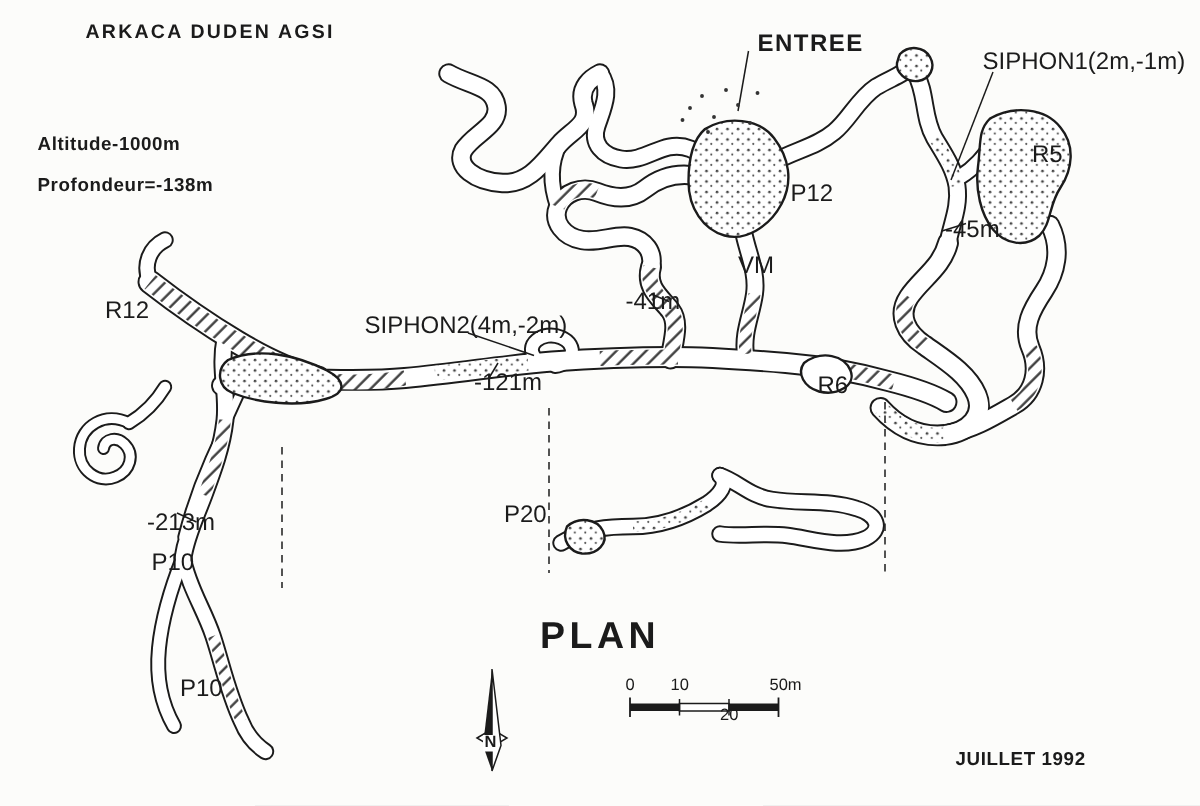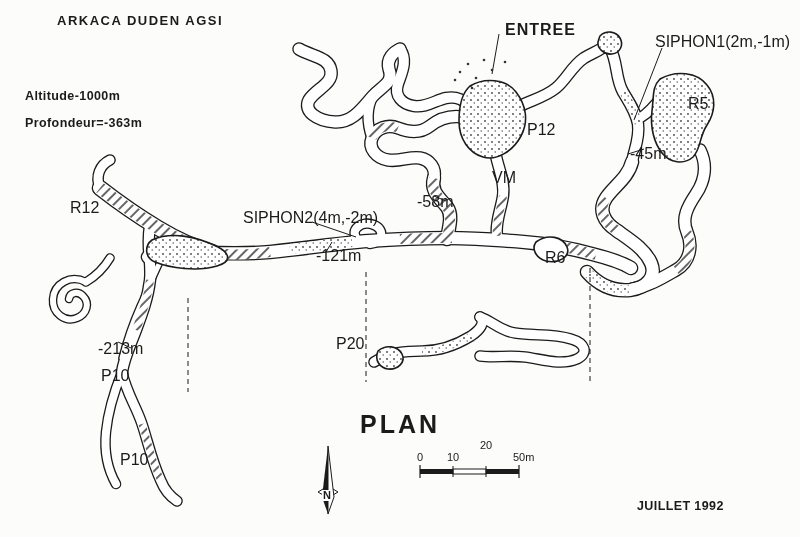--- a/index.html
+++ b/index.html
@@ -181,41 +181,41 @@
 
     <g>
       <polygon points="318,492 328,486 338,492 328,498" fill="#ffffff" stroke="#1b1b1b" stroke-width="1"></polygon>
       <polygon points="328,446 322,497 328,514" fill="#1b1b1b"></polygon>
       <polygon points="328,446 334,497 328,514" fill="#ffffff" stroke="#1b1b1b" stroke-width="1"></polygon>
     </g>
   </svg>
 
   <div class="lbl title" style="left:57px;top:14px">ARKACA DUDEN AGSI</div>
   <div class="lbl hdr" style="left:25px;top:90px">Altitude-1000m</div>
-  <div class="lbl hdr" style="left:25px;top:117px">Profondeur=-363m</div>
+  <div class="lbl hdr" style="left:25px;top:117px">Profondeur=-138m</div>
 
   <div class="lbl bold" style="left:505px;top:22px;letter-spacing:1px">ENTREE</div>
   <div class="lbl" style="left:655px;top:34px">SIPHON1(2m,-1m)</div>
   <div class="lbl" style="left:688px;top:96px">R5</div>
   <div class="lbl" style="left:527px;top:122px">P12</div>
   <div class="lbl" style="left:630px;top:146px">-45m</div>
   <div class="lbl" style="left:492px;top:170px">VM</div>
-  <div class="lbl" style="left:417px;top:194px">-58m</div>
+  <div class="lbl" style="left:417px;top:194px">-41m</div>
   <div class="lbl" style="left:243px;top:210px">SIPHON2(4m,-2m)</div>
   <div class="lbl" style="left:316px;top:248px">-121m</div>
   <div class="lbl" style="left:545px;top:250px">R6</div>
   <div class="lbl" style="left:70px;top:200px">R12</div>
   <div class="lbl" style="left:98px;top:341px">-213m</div>
   <div class="lbl" style="left:101px;top:368px">P10</div>
   <div class="lbl" style="left:336px;top:336px">P20</div>
   <div class="lbl" style="left:120px;top:452px">P10</div>
 
   <div class="lbl plan" style="left:360px;top:412px">PLAN</div>
 
   <div class="lbl small" style="left:417px;top:452px">0</div>
   <div class="lbl small" style="left:447px;top:452px">10</div>
-  <div class="lbl small" style="left:480px;top:440px">20</div>
+  <div class="lbl small" style="left:480px;top:472px">20</div>
   <div class="lbl small" style="left:513px;top:452px">50m</div>
 
   <div class="lbl nbox" style="left:322px;top:490px">N</div>
 
   <div class="lbl hdr" style="left:637px;top:500px">JUILLET 1992</div>
 </div>
 
 </body></html>

